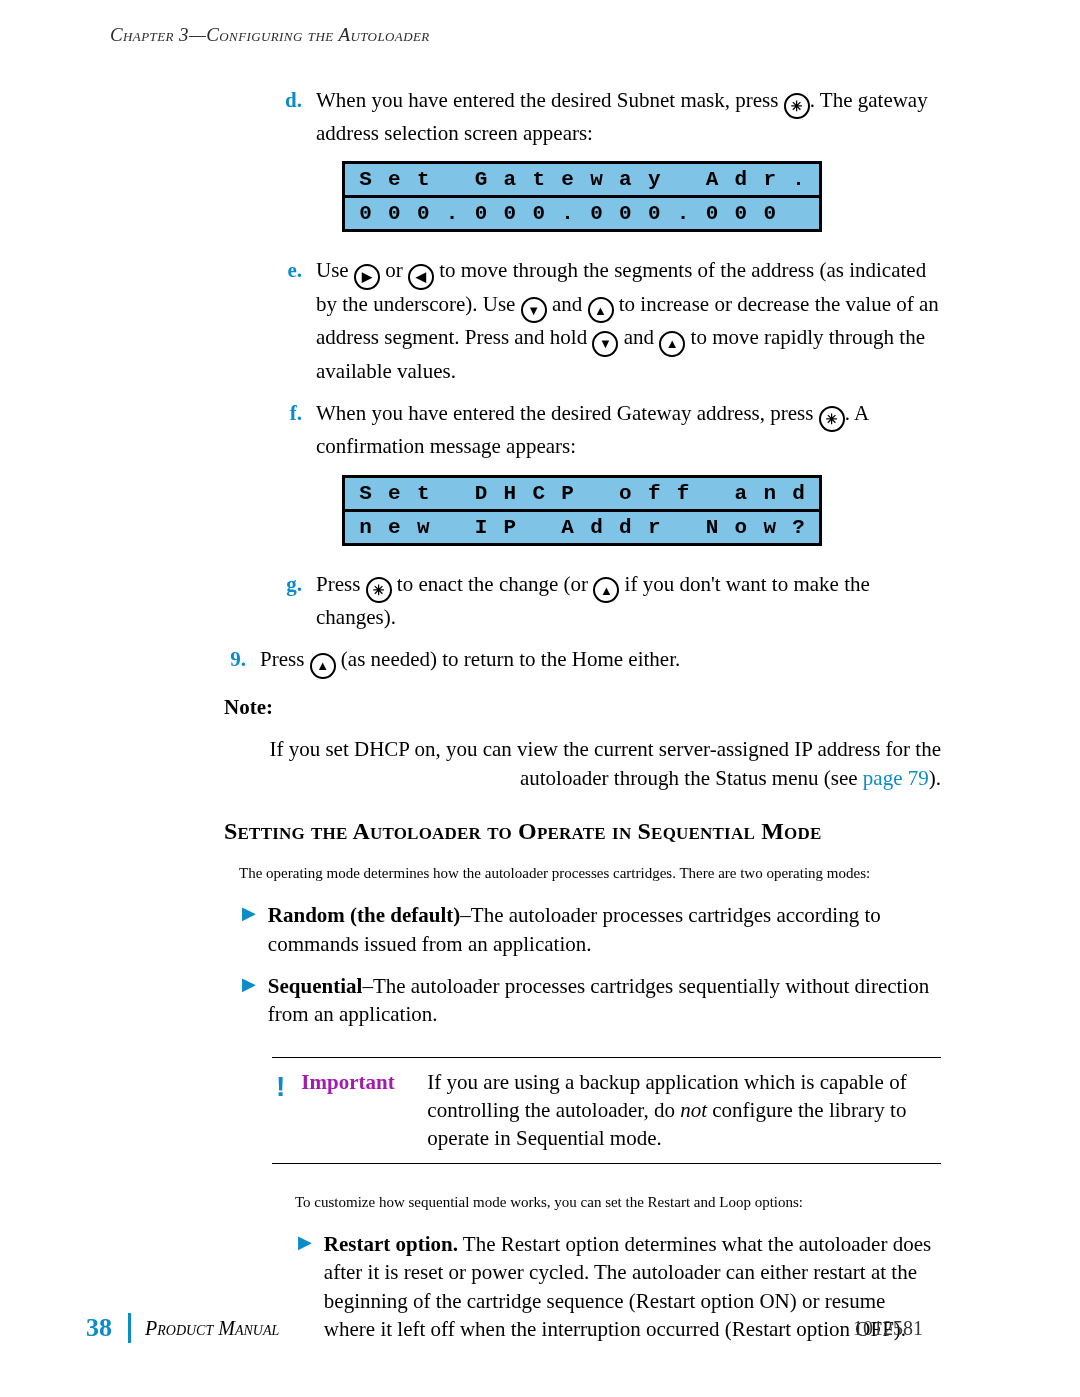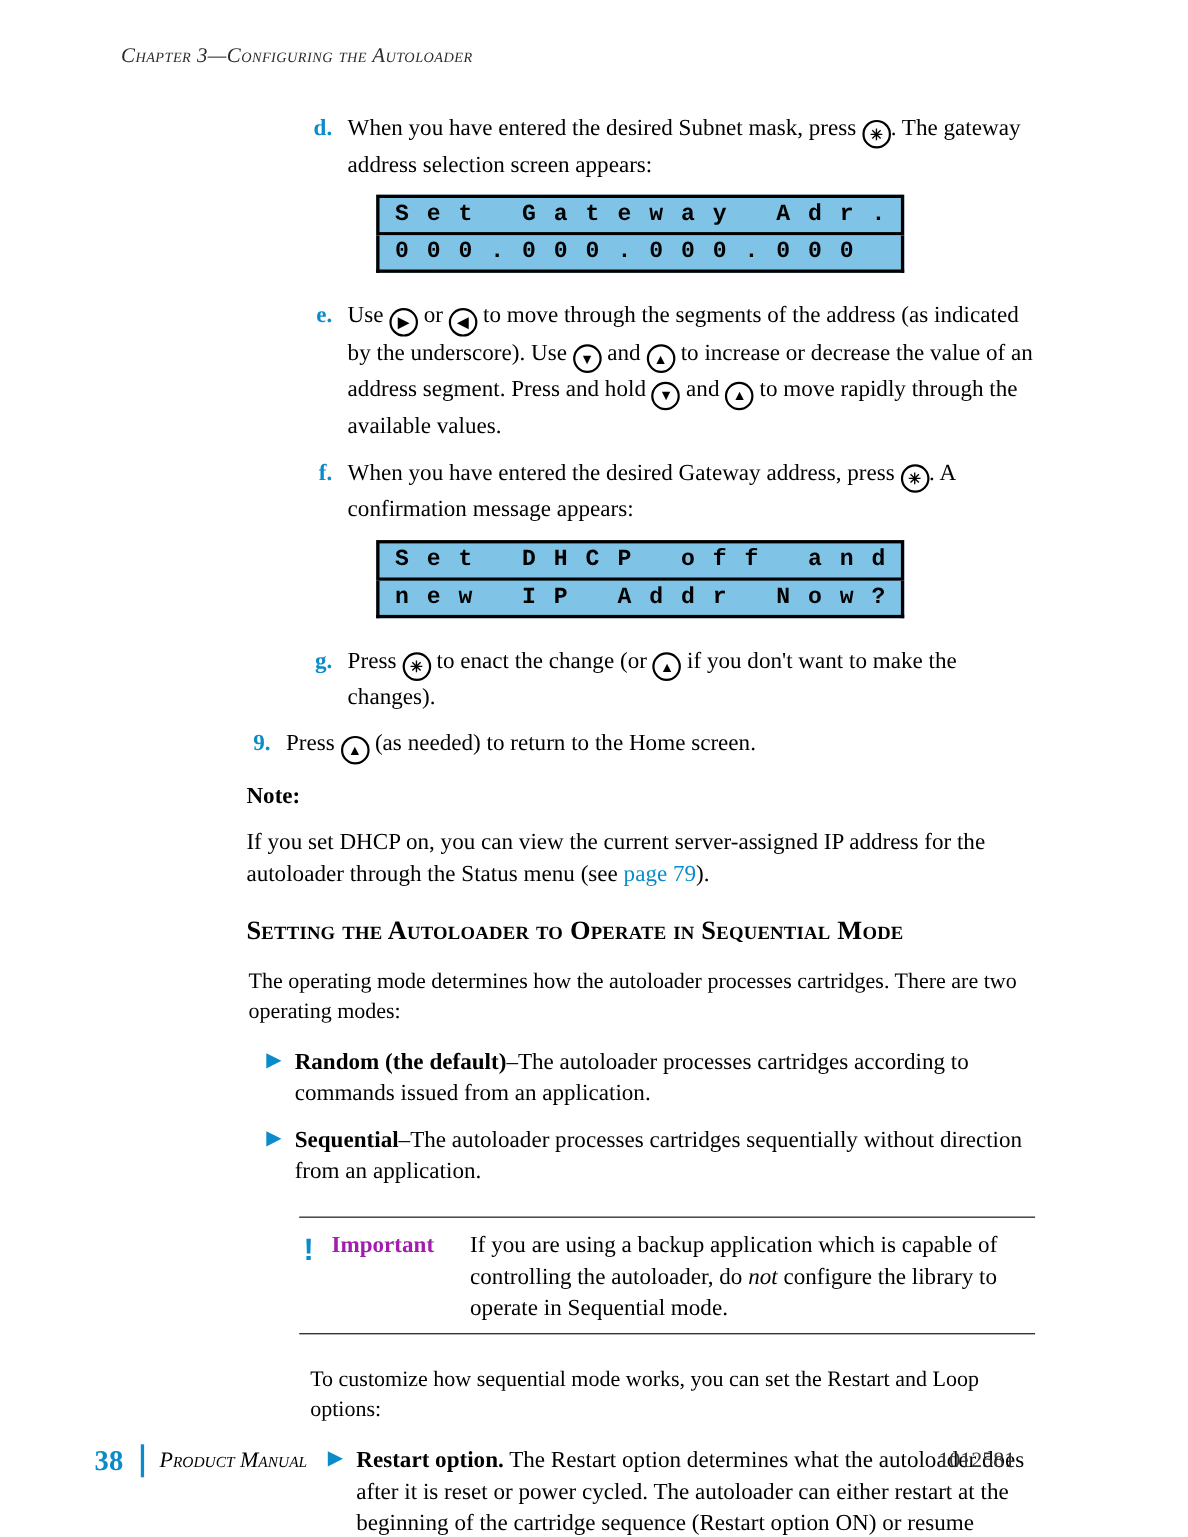--- a/index.html
+++ b/index.html
@@ -7,21 +7,21 @@
     padding: 0;
     font-family: "Palatino Linotype", Palatino, "Book Antiqua", Georgia, serif;
     color: #000;
     background: #fff;
   }
   .page {
     width: 1031px;
     height: 1397px;
     position: relative;
     box-sizing: border-box;
-    padding: 40px 90px 0 110px;
+    padding: 24px 90px 0 110px;
   }
   .running-header {
     font-style: italic;
     font-variant: small-caps;
     font-size: 19px;
     letter-spacing: 0.4px;
     color: #2b2b2b;
     margin-bottom: 40px;
   }
   .content {
@@ -45,21 +45,21 @@
   .step .txt { flex: 1; }
   .note-row {
     display: flex;
     gap: 14px;
     font-size: 21px;
     line-height: 1.35;
     margin: 10px 0 26px 0;
     flex-direction: column;
   }
   .note-row .note-label { font-weight: bold; min-width: 60px; }
-  .note-row .note-text { flex: 1; }
+  .note-row .note-text { flex: 1; text-align: right; }
   .page-link { color: #0a8ccb; }
   .icon-circle {
     display: inline-flex;
     align-items: center;
     justify-content: center;
     width: 22px;
     height: 22px;
     border: 2px solid #000;
     border-radius: 50%;
     font-size: 13px;
@@ -89,22 +89,22 @@
     text-align: center;
   }
   .section-title {
     font-variant: small-caps;
     font-weight: bold;
     font-size: 24px;
     letter-spacing: 0.2px;
     margin: 20px 0 18px 0;
   }
   .para-wide {
-    margin-left: 2px;
-    font-size: 20px;
+    margin-left: 15px;
+    font-size: 15px;
     line-height: 1.35;
     margin-bottom: 18px;
   }
   .content-wide { margin-left: 114px; }
   .bullet {
     display: flex;
     gap: 12px;
     font-size: 21px;
     line-height: 1.35;
     margin-left: 18px;
@@ -277,21 +277,21 @@
         <span>Press </span><span class="icon-circle icon-execute"></span><span> to enact the change (or </span><span class="icon-circle">▲</span><span> if you don't want to make the changes).</span>
       </div>
     </div>
 
   </div>
 
   <div style="margin-left:114px;">
     <div class="step num">
       <div class="lbl">9.</div>
       <div class="txt">
-        <span>Press </span><span class="icon-circle">▲</span><span> (as needed) to return to the Home screen.</span>
+        <span>Press </span><span class="icon-circle">▲</span><span> (as needed) to return to the Home either.</span>
       </div>
     </div>
 
     <div class="note-row">
       <div class="note-label">Note:</div>
       <div class="note-text">
         <span>If you set DHCP on, you can view the current server-assigned IP address for the autoloader through the Status menu (see </span><span class="page-link">page 79</span><span>).</span>
       </div>
     </div>
   </div>

